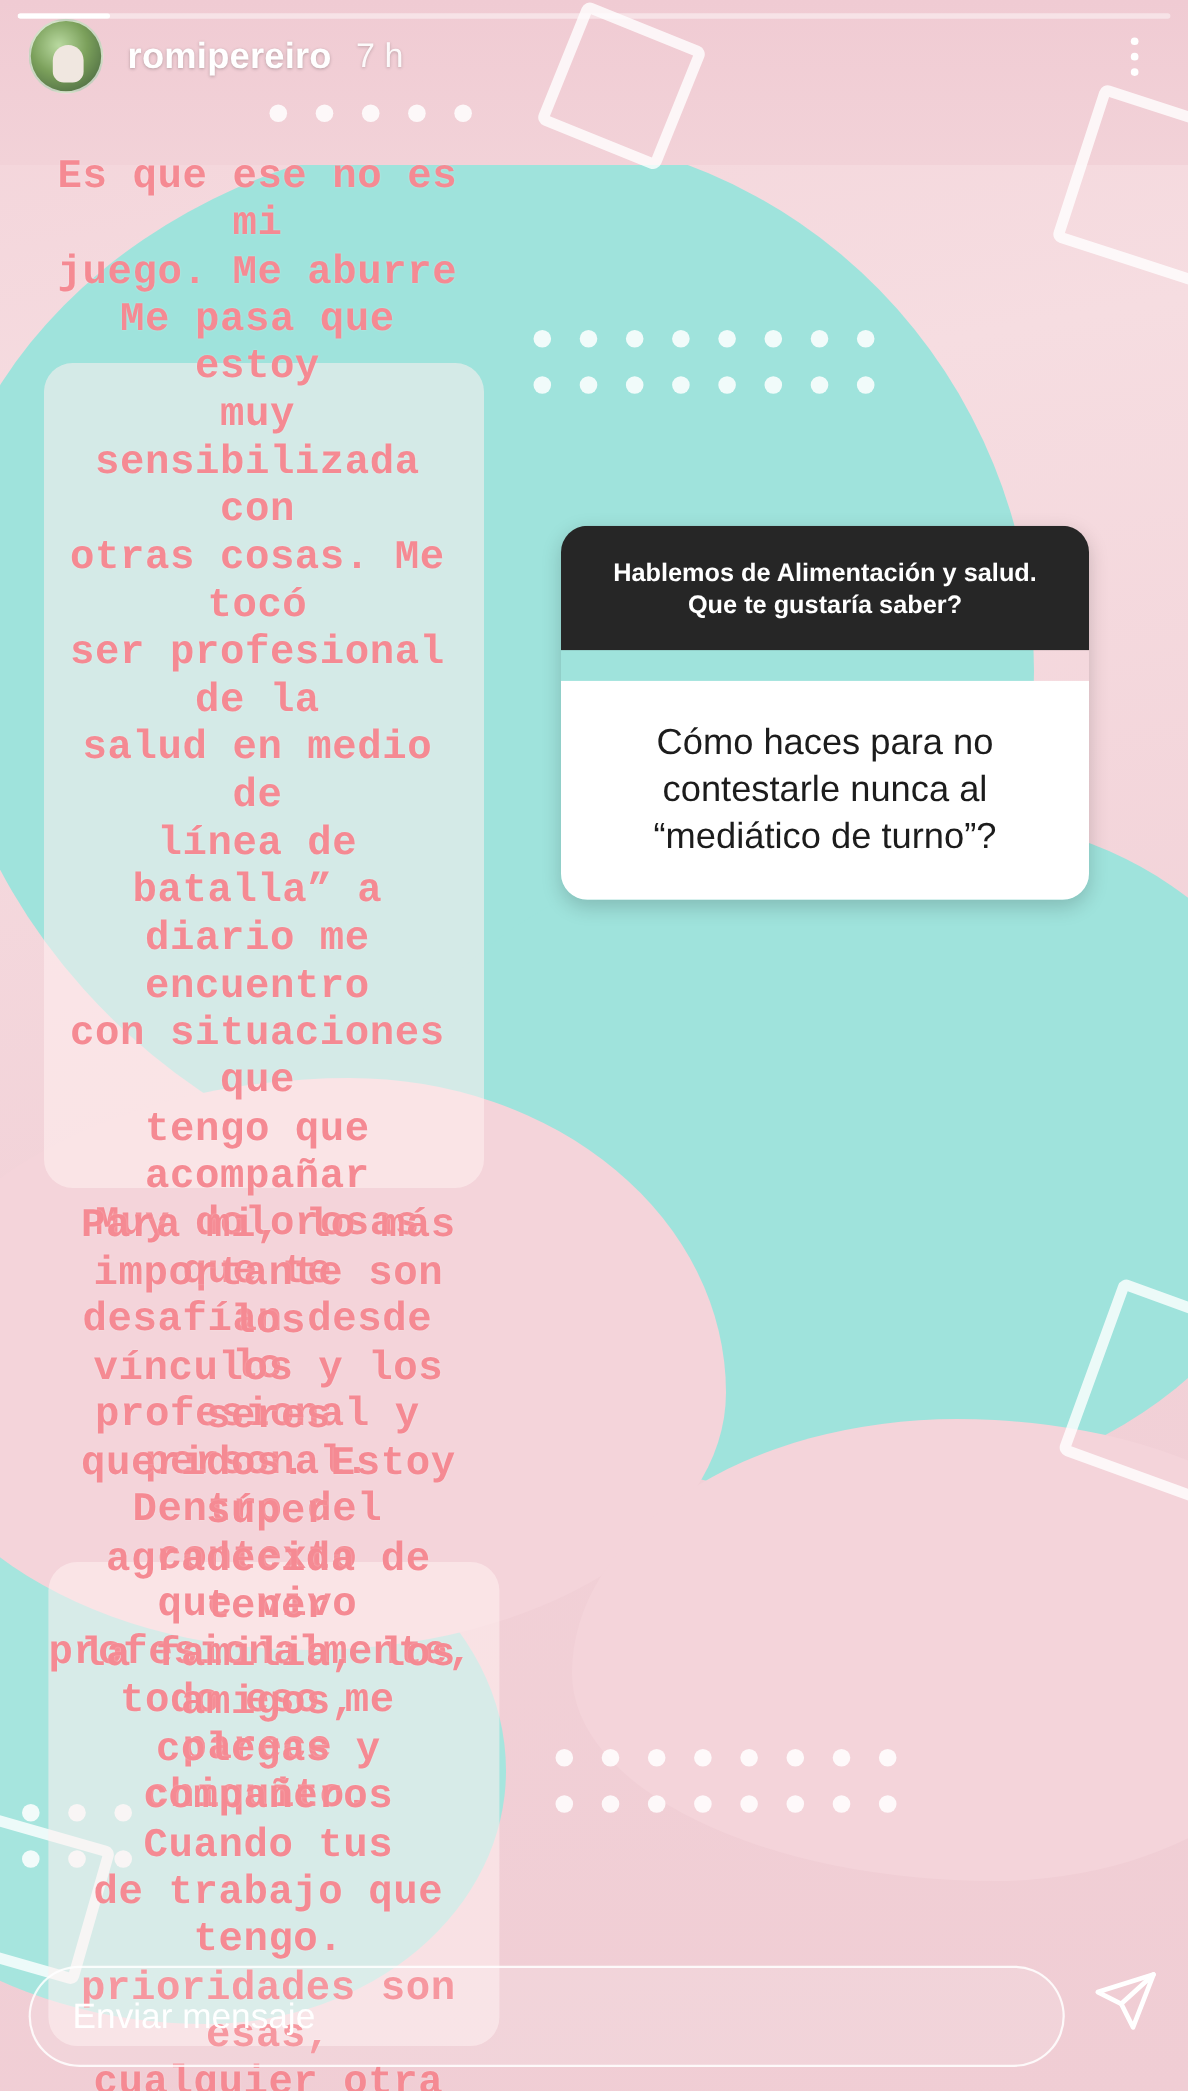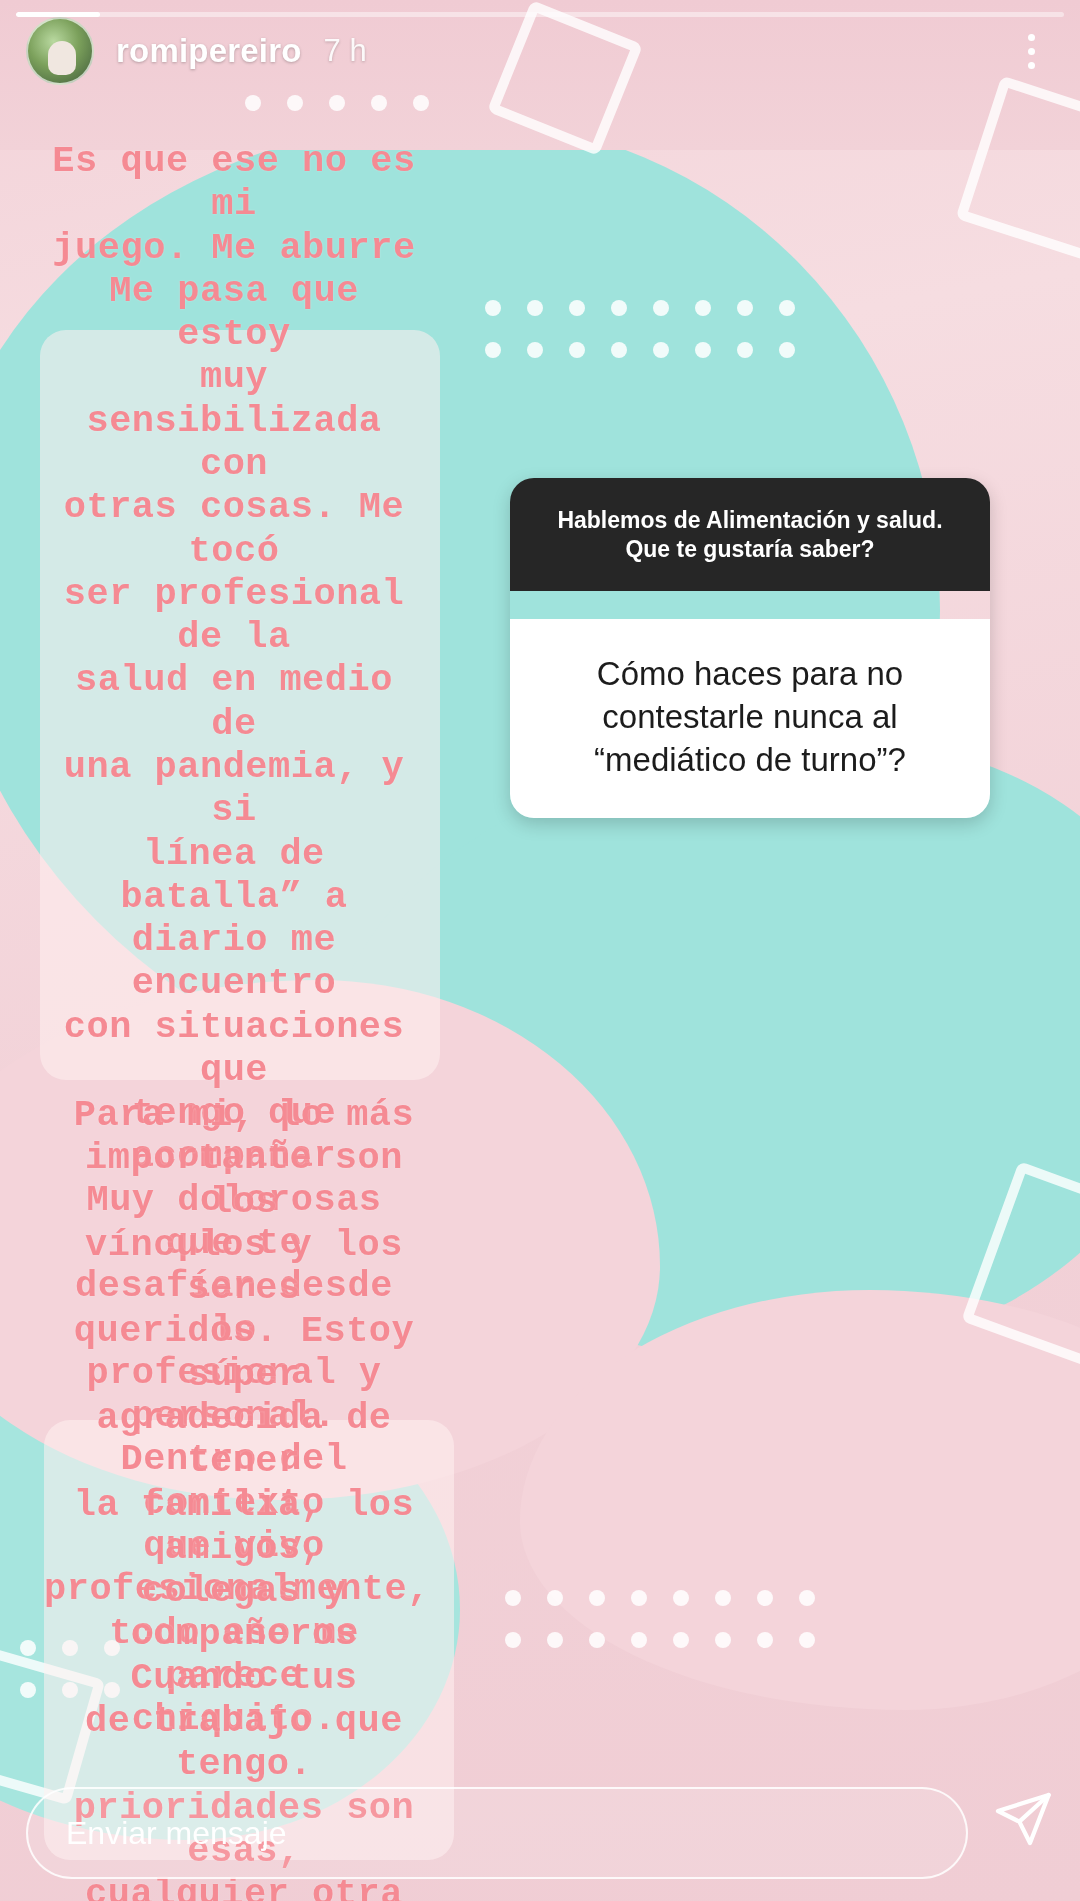--- a/index.html
+++ b/index.html
@@ -265,21 +265,20 @@
   </div>
 
   <div class="hand-text" id="hand-block-1">
       <p>Es que ese no es mi</p>
       <p>juego. Me aburre</p>
       <p>Me pasa que estoy</p>
       <p>muy sensibilizada con</p>
       <p>otras cosas. Me tocó</p>
       <p>ser profesional de la</p>
       <p>salud en medio de</p>
-      <p>una pandemia, y si</p>
       <p>línea de batalla” a</p>
       <p>diario me encuentro</p>
       <p>con situaciones que</p>
       <p>tengo que acompañar</p>
       <p>Muy dolorosas que te</p>
       <p>desafían desde lo</p>
       <p>profesional y</p>
       <p>personal.</p>
       <p>Dentro del contexto</p>
       <p>que vivo</p>

